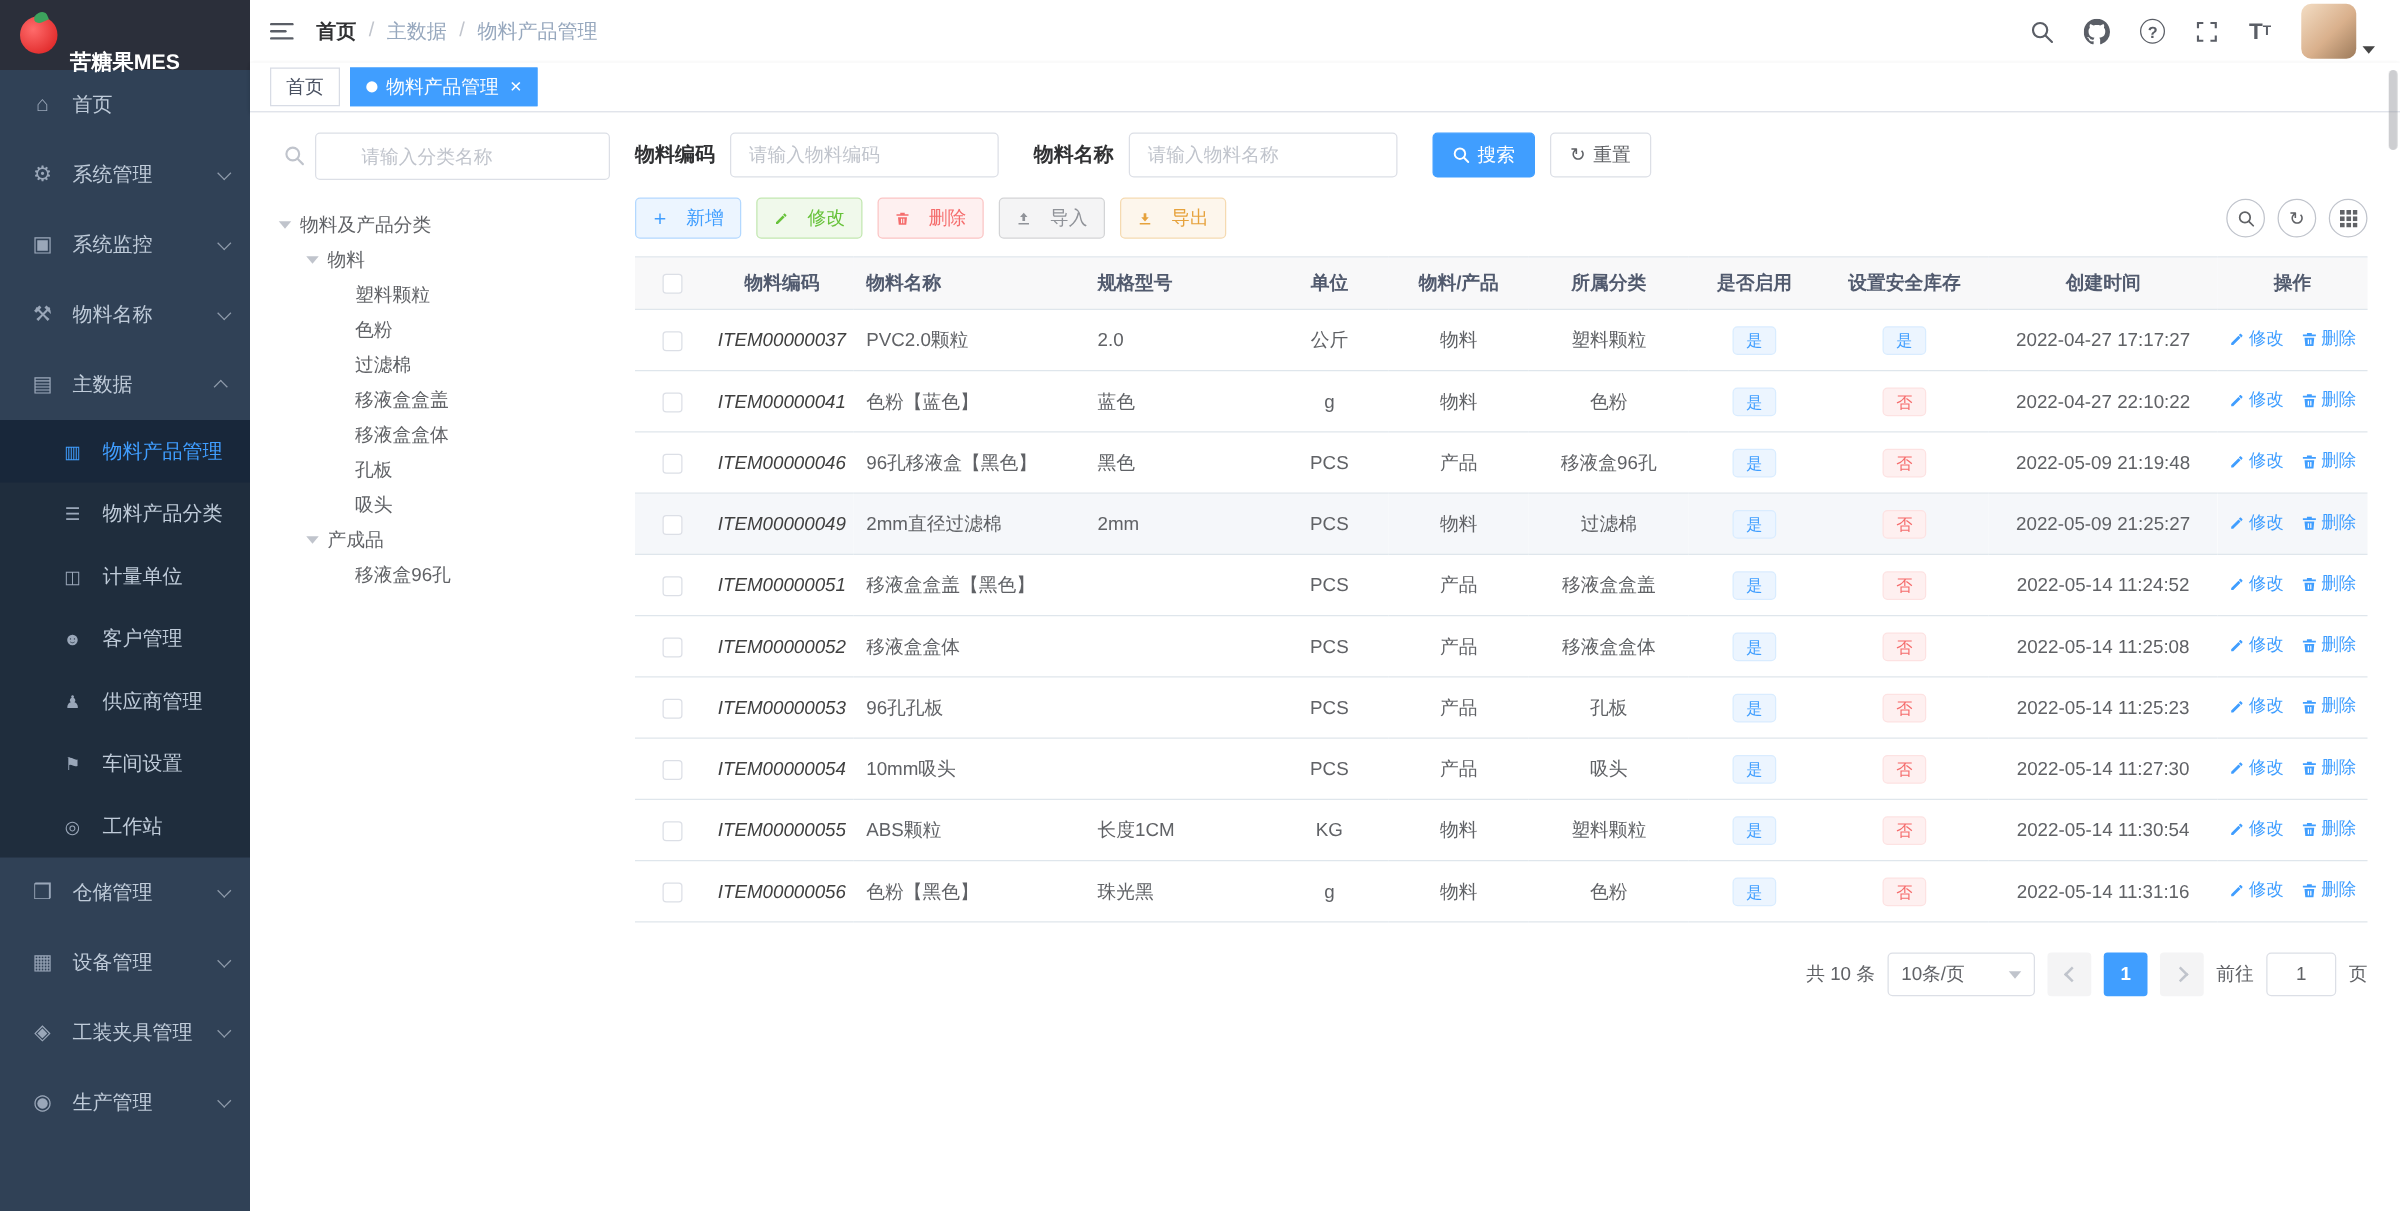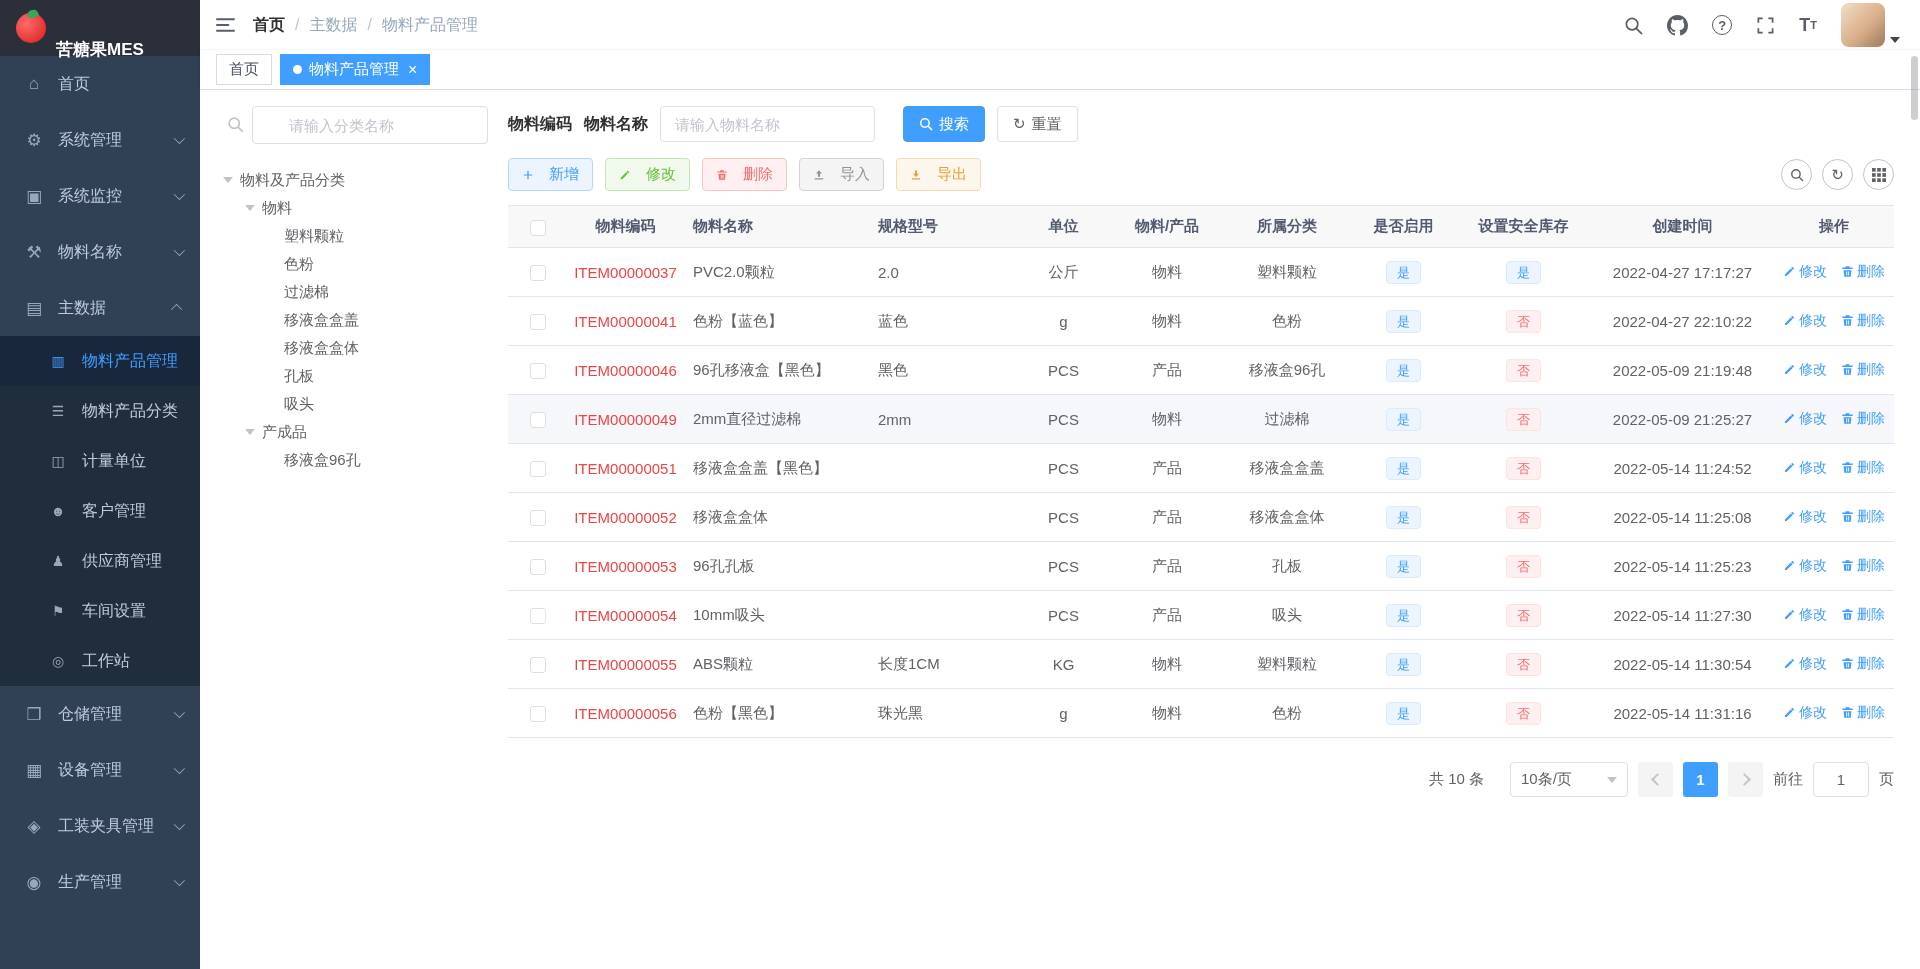--- a/index.html
+++ b/index.html
@@ -85,31 +85,31 @@
   .icon-circle { width:31px; height:31px; border-radius:50%; border:1px solid #c0c4cc; background:#fff; color:#606266;
     display:flex; align-items:center; justify-content:center; font-size:15px; cursor:pointer; }
 
   
   .data-table { width:100%; border-collapse:collapse; table-layout:fixed; }
   .data-table th { background:#f8f8f9; color:#515a6e; font-weight:bold; font-size:15px; height:42px;
     border-top:1px solid #dfe6ec; border-bottom:1px solid #dfe6ec; text-align:center; }
   .data-table td { height:49px; font-size:15px; color:#606266; border-bottom:1px solid #dfe6ec; text-align:center; white-space:nowrap; overflow:hidden; }
   .data-table th.left, .data-table td.left { text-align:left; padding-left:10px; }
   .row-hover { background:#f5f7fa; }
-  .link { color:#ef4444; cursor:pointer; }
+  .link { color:#404040; cursor:pointer;font-style:italic; }
   .el-tag { display:inline-block; padding:4px 10px; border-radius:4px; font-size:13px; line-height:1; }
   .tag-yes { background:#ecf5ff; border:1px solid #d9ecff; color:#409eff; }
   .tag-no  { background:#fef0f0; border:1px solid #fde2e2; color:#f56c6c; }
   .action-link { color:#409eff; font-size:14px; cursor:pointer; display:inline-flex; align-items:center; gap:3px; }
   .action-link + .action-link { margin-left:14px; }
   .cbx { width:16px; height:16px; border:1px solid #dcdfe6; border-radius:3px; background:#fff; display:inline-block; vertical-align:middle; cursor:pointer; }
 
   
   .pagination { display:flex; align-items:center; justify-content:flex-end; gap:10px; margin-top:24px; font-size:15px; color:#606266; }
-  .pg-total { margin-right:16px; }
+  .pg-total { margin-right:0; }
   .page-size { width:118px; height:35px; border:1px solid #dcdfe6; border-radius:4px; background:#fff; display:flex; align-items:center;
     justify-content:space-between; padding:0 10px; cursor:pointer; }
   .sel-caret { width:0; height:0; border-left:5px solid transparent; border-right:5px solid transparent; border-top:6px solid #c0c4cc; }
   .pg-btn { min-width:35px; height:35px; border-radius:3px; background:#f4f4f5; display:flex; align-items:center; justify-content:center; cursor:pointer; }
   .pg-btn.active { background:#409eff; color:#fff; font-weight:bold; }
   .chev-l, .chev-r { width:9px; height:9px; border-right:2px solid #c0c4cc; border-bottom:2px solid #c0c4cc; }
   .chev-l { transform:rotate(135deg); margin-left:3px; }
   .chev-r { transform:rotate(-45deg); margin-right:3px; }
   .goto-input { width:56px; height:35px; border:1px solid #dcdfe6; border-radius:4px; text-align:center; font-size:15px; color:#606266; outline:none; }
 
@@ -325,20 +325,21 @@
               <span class="tn-caret"></span>
               <span class="tn-label">移液盒96孔</span>
             </div>
           </div>
       </div>
 
       <div class="right-panel">
 
         <div class="query-form">
           <span class="qf-label">物料编码</span>
+          <input class="qf-input" placeholder="请输入物料编码" style="">
           <span class="qf-label">物料名称</span>
           <input class="qf-input" placeholder="请输入物料名称" style="">
           <button class="btn btn-primary">
             <svg width="14" height="14" viewBox="0 0 20 20">
                 <circle cx="8.5" cy="8.5" r="6" fill="none" stroke="#fff" stroke-width="2.2"></circle>
                 <line x1="13.2" y1="13.2" x2="18" y2="18" stroke="#fff" stroke-width="2.2" stroke-linecap="round"></line>
               </svg>
             <span>搜索</span>
           </button>
           <button class="btn btn-plain">

